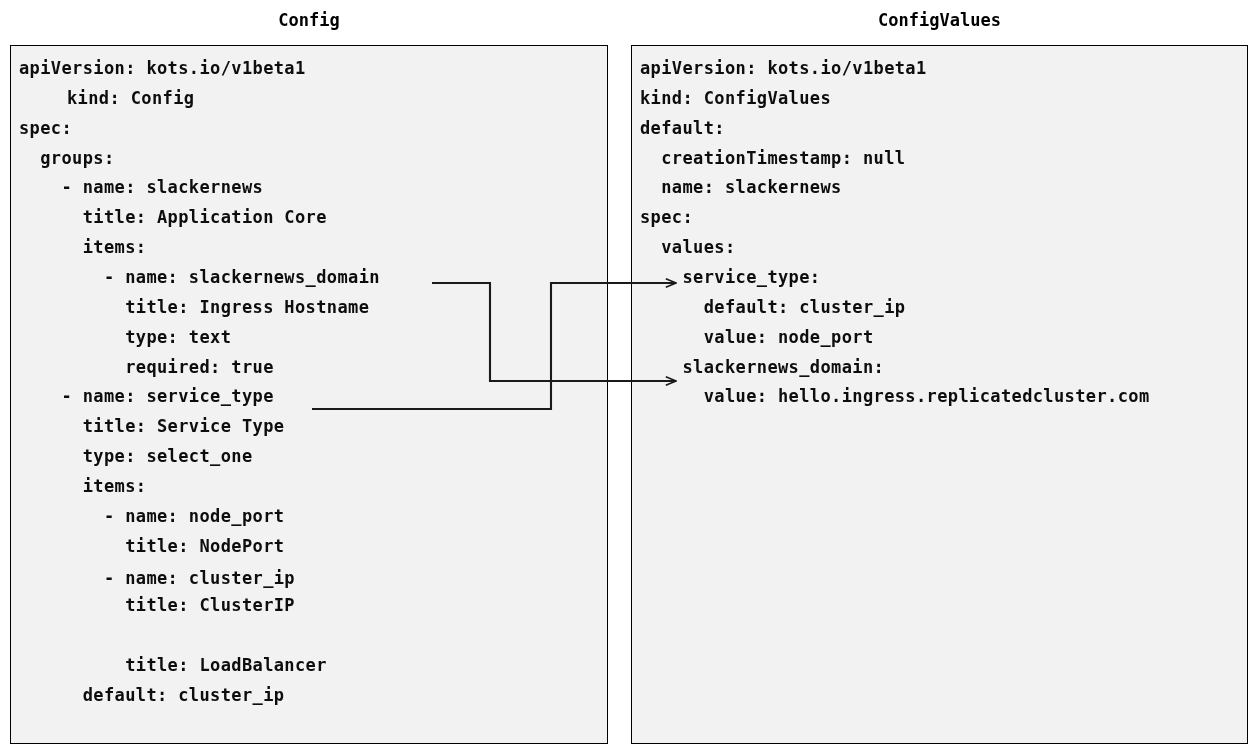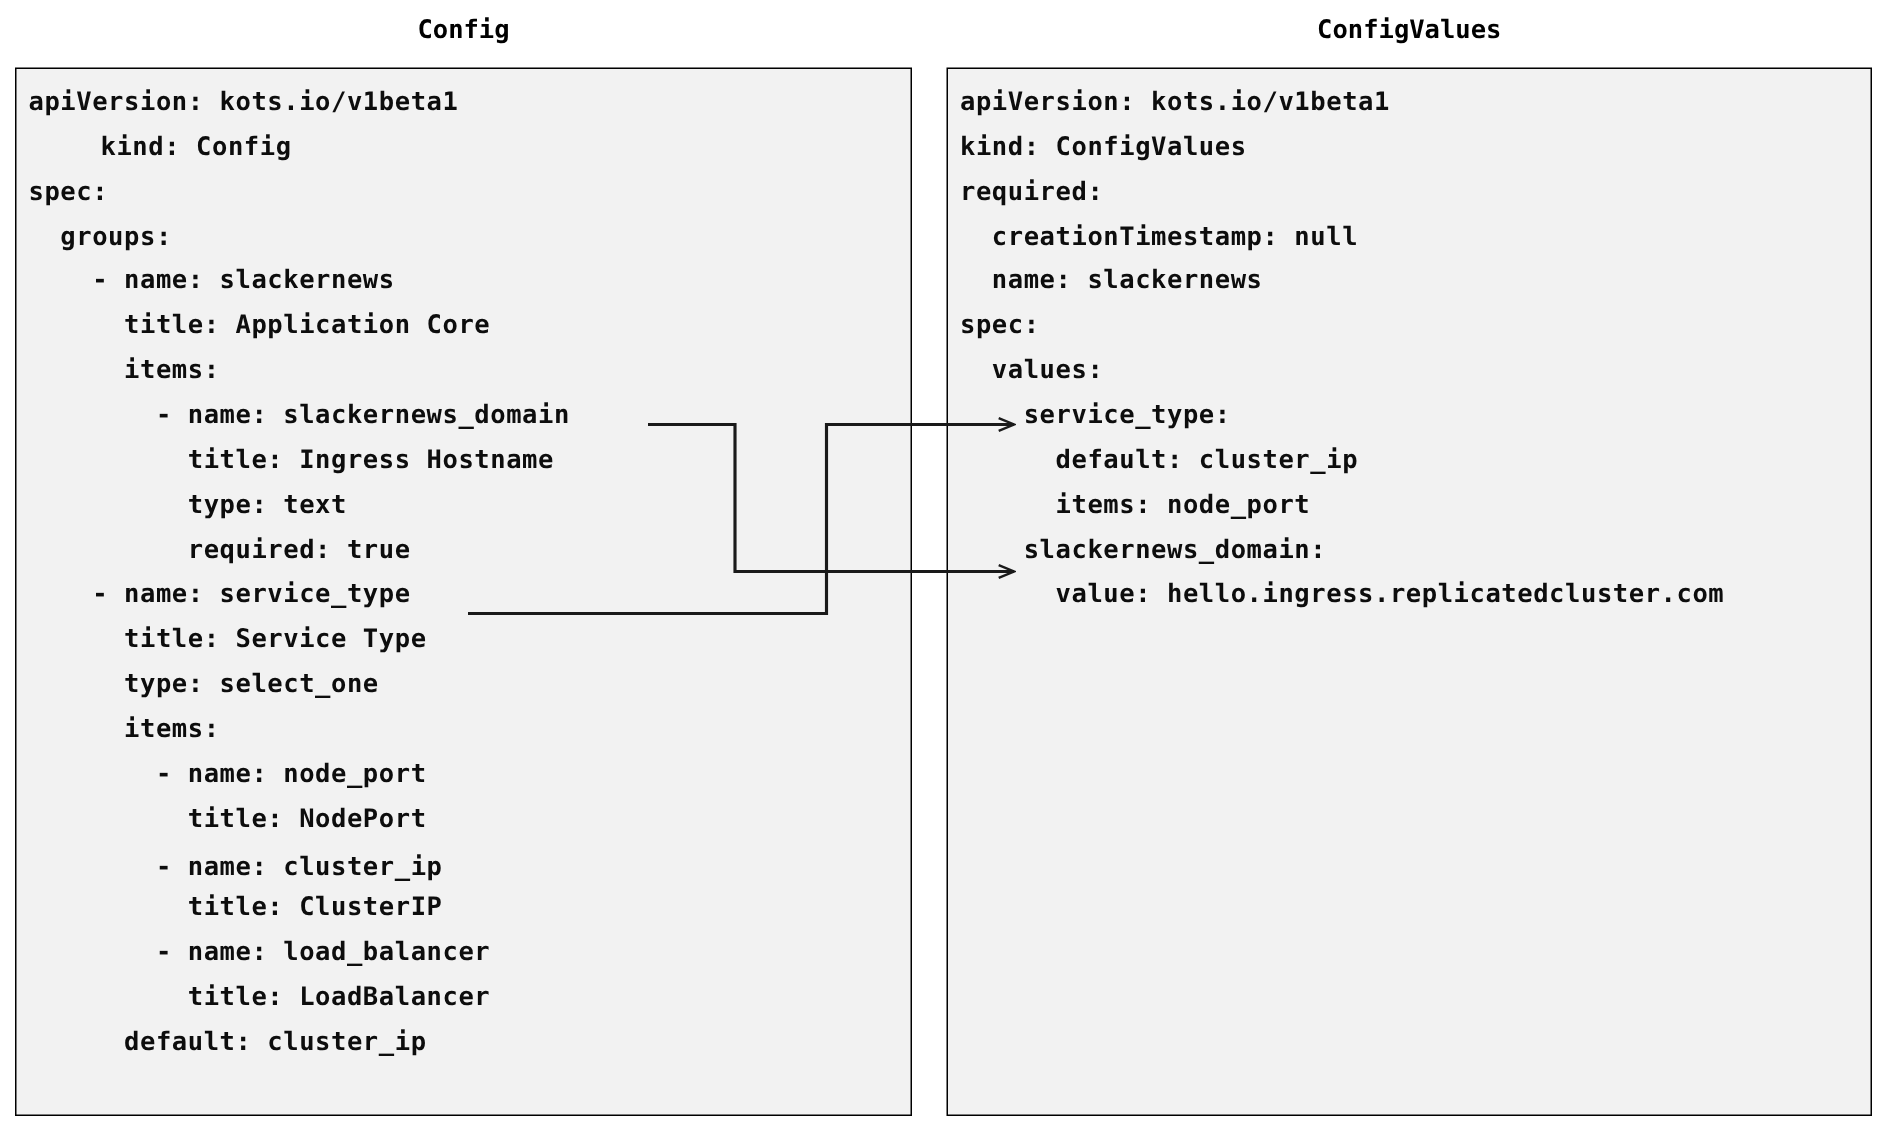--- a/index.html
+++ b/index.html
@@ -87,38 +87,37 @@
         <div class="code-line" style="top: 249.8px;">          title: Ingress Hostname</div>
         <div class="code-line" style="top: 309.5px;">          required: true</div>
         <div class="code-line" style="top: 339.35px;">    - name: service_type</div>
         <div class="code-line" style="top: 369.2px;">      title: Service Type</div>
         <div class="code-line" style="top: 399.05px;">      type: select_one</div>
         <div class="code-line" style="top: 428.9px;">      items:</div>
         <div class="code-line" style="top: 458.75px;">        - name: node_port</div>
         <div class="code-line" style="top: 488.6px;">          title: NodePort</div>
         <div class="code-line" style="top: 521px;">        - name: cluster_ip</div>
         <div class="code-line" style="top: 548.3px;">          title: ClusterIP</div>
-        <div class="code-line" style="top: 578.15px;">        - name: load_balancer</div>
         <div class="code-line" style="top: 608px;">          title: LoadBalancer</div>
         <div class="code-line" style="top: 637.85px;">      default: cluster_ip</div>
       </div>
   </div>
 
   <div class="code-panel" style="left:631px; top:45px; width:617px; height:699px;">
     <div class="code-lines" id="configvalues-lines">
         <div class="code-line" style="top: 11px;">apiVersion: kots.io/v1beta1</div>
         <div class="code-line" style="top: 40.85px;">kind: ConfigValues</div>
-        <div class="code-line" style="top: 70.7px;">required:</div>
+        <div class="code-line" style="top: 70.7px;">default:</div>
         <div class="code-line" style="top: 100.55px;">  creationTimestamp: null</div>
         <div class="code-line" style="top: 130.4px;">  name: slackernews</div>
         <div class="code-line" style="top: 160.25px;">spec:</div>
         <div class="code-line" style="top: 190.1px;">  values:</div>
         <div class="code-line" style="top: 219.95px;">    service_type:</div>
         <div class="code-line" style="top: 249.8px;">      default: cluster_ip</div>
-        <div class="code-line" style="top: 279.65px;">      items: node_port</div>
+        <div class="code-line" style="top: 279.65px;">      value: node_port</div>
         <div class="code-line" style="top: 309.5px;">    slackernews_domain:</div>
         <div class="code-line" style="top: 339.35px;">      value: hello.ingress.replicatedcluster.com</div>
       </div>
   </div>
 
   <svg class="connector-layer" width="1258" height="756" viewBox="0 0 1258 756" xmlns="http://www.w3.org/2000/svg">
     <defs>
       <marker id="arrowOpen" markerWidth="12" markerHeight="10" refX="11" refY="5" orient="auto" markerUnits="userSpaceOnUse">
         <path d="M 0.8,0.8 L 11,5 L 0.8,9.2" fill="none" stroke="#1a1a1a" stroke-width="1.6"></path>
       </marker>

